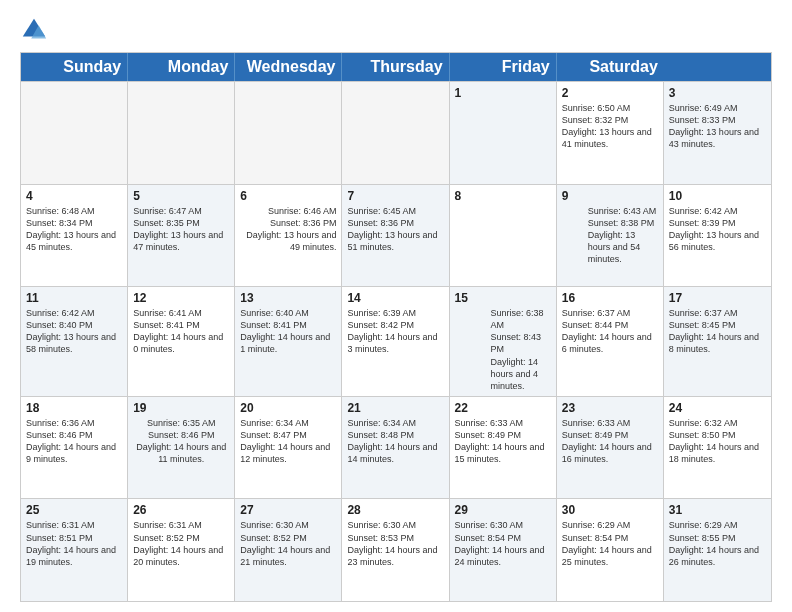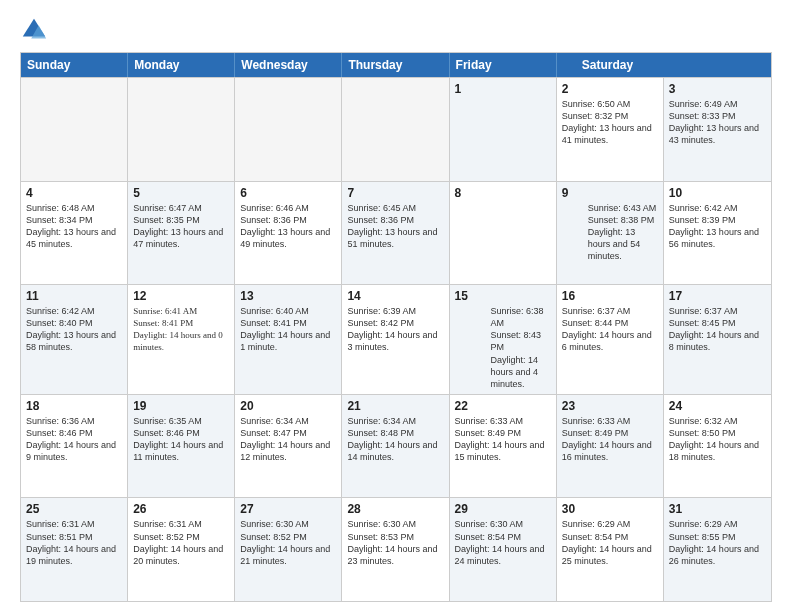--- a/index.html
+++ b/index.html
@@ -65,24 +65,24 @@
       flex-direction: column;
       border: 1px solid #ccc;
     }
     .cal-header {
       display: grid;
       grid-template-columns: repeat(7, 1fr);
       background: #2a6db5;
     }
     .cal-header-cell {
       color: #fff;
-      font-size: 12px;
+      font-size: 16px;
       font-weight: bold;
       padding: 5px 6px;
-      text-align: left;
+      text-align: right;
       border-right: 1px solid #5590c8;
     }
     .cal-header-cell:last-child { border-right: none; margin-left: 19px; }
     .cal-body {
       flex: 1;
       display: flex;
       flex-direction: column;
     }
     .cal-row {
       display: grid;
@@ -174,21 +174,21 @@
 Daylight: 13 hours and 45 minutes.</div>
           </div>
           <div class="cal-cell shaded">
             <div class="day-num">5</div>
             <div class="day-info" style="white-space: pre-line;">Sunrise: 6:47 AM
 Sunset: 8:35 PM
 Daylight: 13 hours and 47 minutes.</div>
           </div>
           <div class="cal-cell">
             <div class="day-num">6</div>
-            <div class="day-info" style="white-space: pre-line;">Sunrise: 6:46 AM
+            <div class="day-info" style="white-space: pre-line; text-align: right;">Sunrise: 6:46 AM
 Sunset: 8:36 PM
 Daylight: 13 hours and 49 minutes.</div>
           </div>
           <div class="cal-cell shaded">
             <div class="day-num">7</div>
             <div class="day-info" style="white-space: pre-line;">Sunrise: 6:45 AM
 Sunset: 8:36 PM
 Daylight: 13 hours and 51 minutes.</div>
           </div>
           <div class="cal-cell">
@@ -209,21 +209,21 @@
         </div>
         <div class="cal-row">
           <div class="cal-cell shaded">
             <div class="day-num">11</div>
             <div class="day-info" style="white-space: pre-line;">Sunrise: 6:42 AM
 Sunset: 8:40 PM
 Daylight: 13 hours and 58 minutes.</div>
           </div>
           <div class="cal-cell">
             <div class="day-num">12</div>
-            <div class="day-info" style="white-space: pre-line; font-family: Liberation Serif, serif;">Sunrise: 6:41 AM
+            <div class="day-info" style="white-space: pre-line;">Sunrise: 6:41 AM
 Sunset: 8:41 PM
 Daylight: 14 hours and 0 minutes.</div>
           </div>
           <div class="cal-cell shaded">
             <div class="day-num">13</div>
             <div class="day-info" style="white-space: pre-line;">Sunrise: 6:40 AM
 Sunset: 8:41 PM
 Daylight: 14 hours and 1 minute.</div>
           </div>
           <div class="cal-cell">
@@ -253,21 +253,21 @@
         </div>
         <div class="cal-row">
           <div class="cal-cell">
             <div class="day-num">18</div>
             <div class="day-info" style="white-space: pre-line;">Sunrise: 6:36 AM
 Sunset: 8:46 PM
 Daylight: 14 hours and 9 minutes.</div>
           </div>
           <div class="cal-cell shaded">
             <div class="day-num">19</div>
-            <div class="day-info" style="white-space: pre-line;">Sunrise: 6:35 AM
+            <div class="day-info" style="white-space: pre-line; text-align: center;">Sunrise: 6:35 AM
 Sunset: 8:46 PM
 Daylight: 14 hours and 11 minutes.</div>
           </div>
           <div class="cal-cell">
             <div class="day-num">20</div>
             <div class="day-info" style="white-space: pre-line;">Sunrise: 6:34 AM
 Sunset: 8:47 PM
 Daylight: 14 hours and 12 minutes.</div>
           </div>
           <div class="cal-cell shaded">

